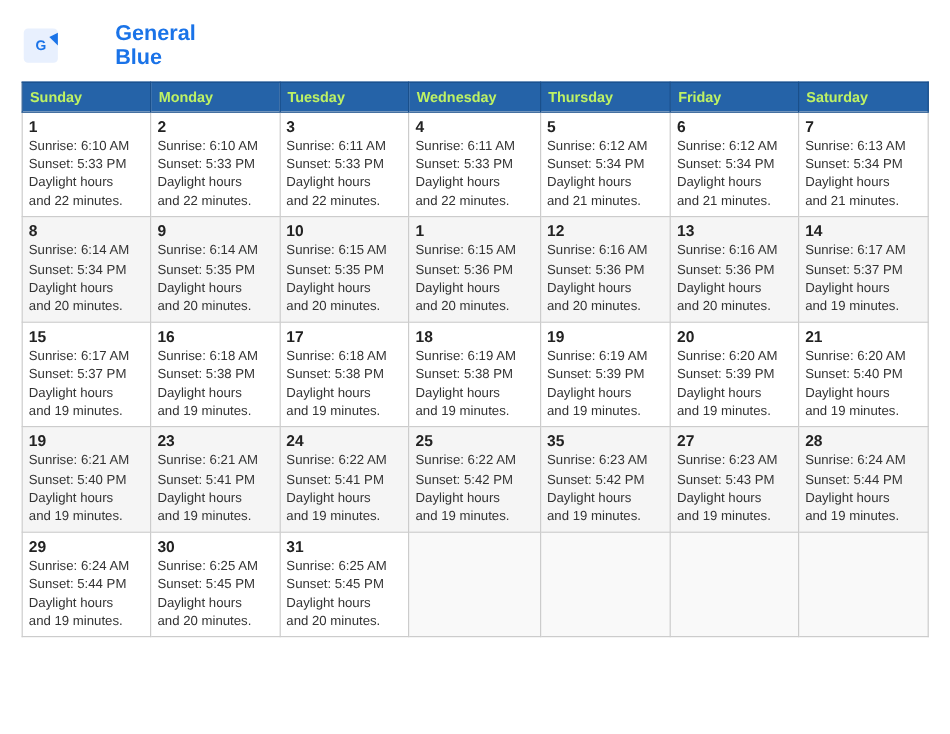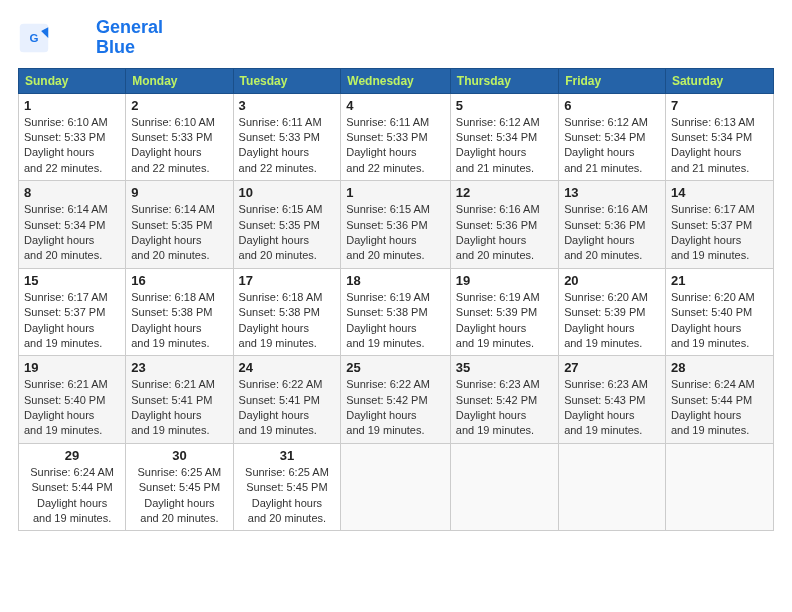--- a/index.html
+++ b/index.html
@@ -88,21 +88,20 @@
     .day-info {
       font-size: 11px;
       color: #333;
       line-height: 1.4;
     }
     .empty-cell {
       background: #f9f9f9 !important;
     }
     .last-row td {
       height: 65px;
-      text-align: center;
     }
   </style>
 </head>
 <body>
 
 <div class="page">
   <div class="header">
     <div class="logo">
       <svg class="logo-icon" viewBox="0 0 36 36">
         <rect x="2" y="2" width="32" height="32" rx="4" fill="#e8f0fe"></rect>

